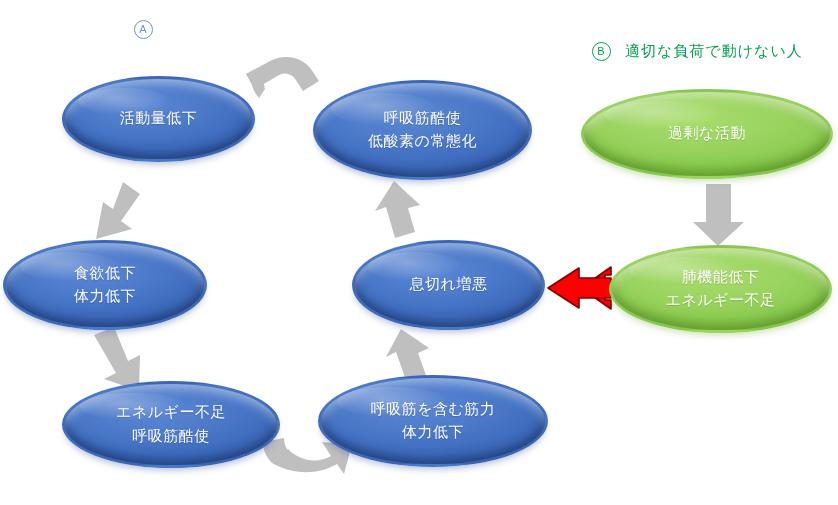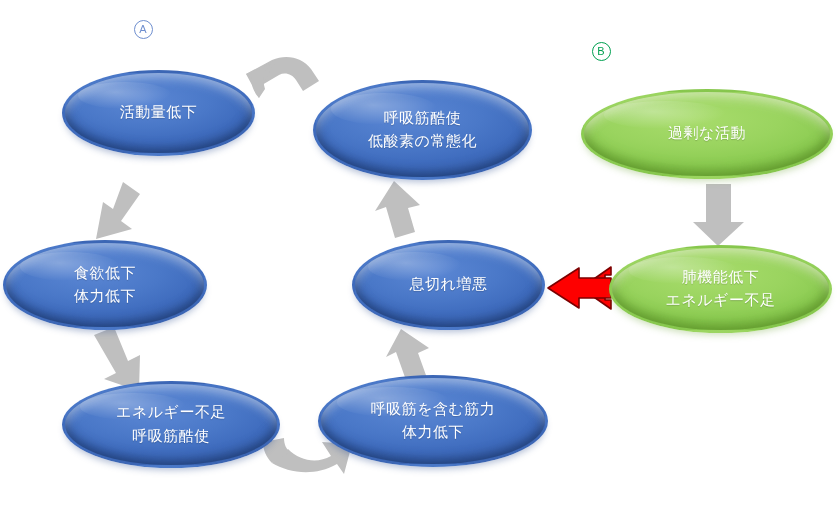--- a/index.html
+++ b/index.html
@@ -120,21 +120,21 @@
     content: "";
     position: absolute;
     left: 8%; top: 11%;
     width: 50%; height: 33%;
     border-radius: 50%;
     background: radial-gradient(ellipse at 40% 38%, rgba(255,255,255,0.32), rgba(255,255,255,0) 70%);
     pointer-events: none;
   }
 
   
-  #node-activity      { left: 62px;  top: 70px;  width: 193px; height: 86px; }
+  #node-activity      { left: 62px;  top: 76px;  width: 193px; height: 86px; }
   #node-respmuscle    { left: 313px; top: 80px;  width: 219px; height: 100px; }
   #node-excess        { left: 581px; top: 89px;  width: 252px; height: 90px; }
   #node-appetite      { left: 3px;   top: 240px; width: 204px; height: 90px; }
   #node-breathless    { left: 352px; top: 240px; width: 193px; height: 90px; }
   #node-lung          { left: 609px; top: 245px; width: 223px; height: 88px; }
   #node-energy        { left: 62px;  top: 381px; width: 218px; height: 87px; }
   #node-muscleloss    { left: 318px; top: 375px; width: 230px; height: 92px; }
 
   .arrow { position: absolute; }
 </style>
@@ -142,20 +142,21 @@
 <body>
 
 <div id="canvas">
 
   <div class="legend" id="legend-a">
     <span class="circle-letter">A</span>
   </div>
 
   <div class="legend" id="legend-b">
     <span class="circle-letter">B</span>
+    <span>適切な負荷で動けない人</span>
   </div>
 
   <svg class="arrow" style="left:0;top:0;width:838px;height:505px;" viewBox="0 0 838 505">
 
     <g>
       <path d="M 259,98 L 246,74 L 272,60 C 286,54 302,57 311,69 L 319,81 L 303,91 L 296,80
                C 292,74 285,72 279,75 L 262,85 Z" fill="#bfbfbf"></path>
       <path d="M 246,74 L 277,59 L 262,85 Z" fill="#bfbfbf"></path>
       <path d="M 259,98 C 252,90 250,82 253,73 L 272,62 C 264,70 262,80 265,89 Z" fill="#bfbfbf"></path>
     </g>

